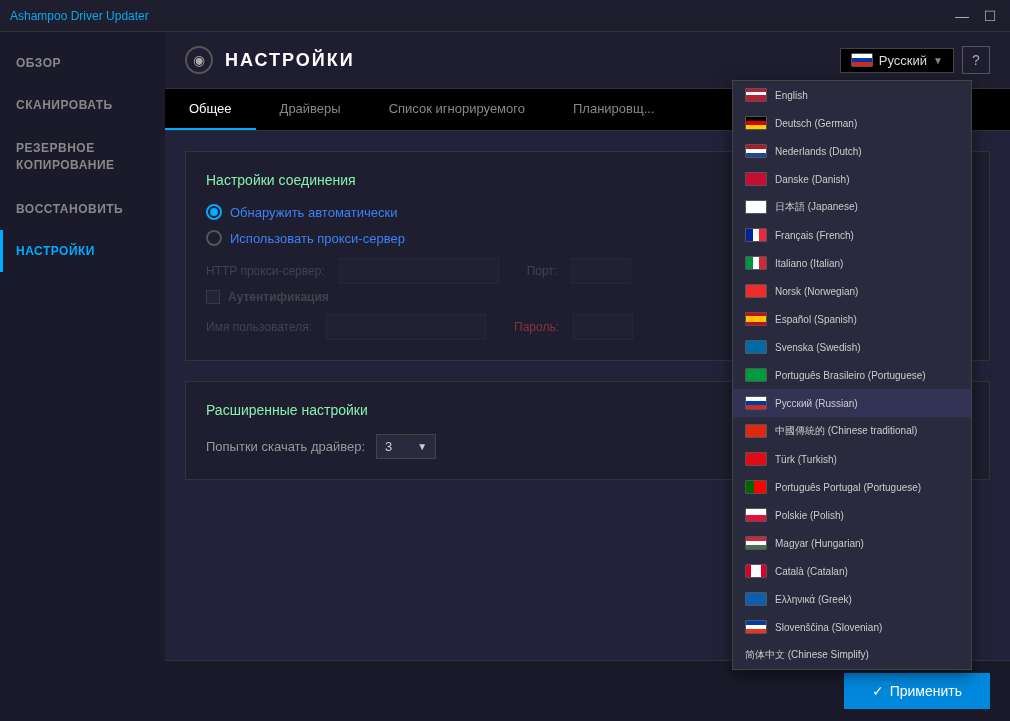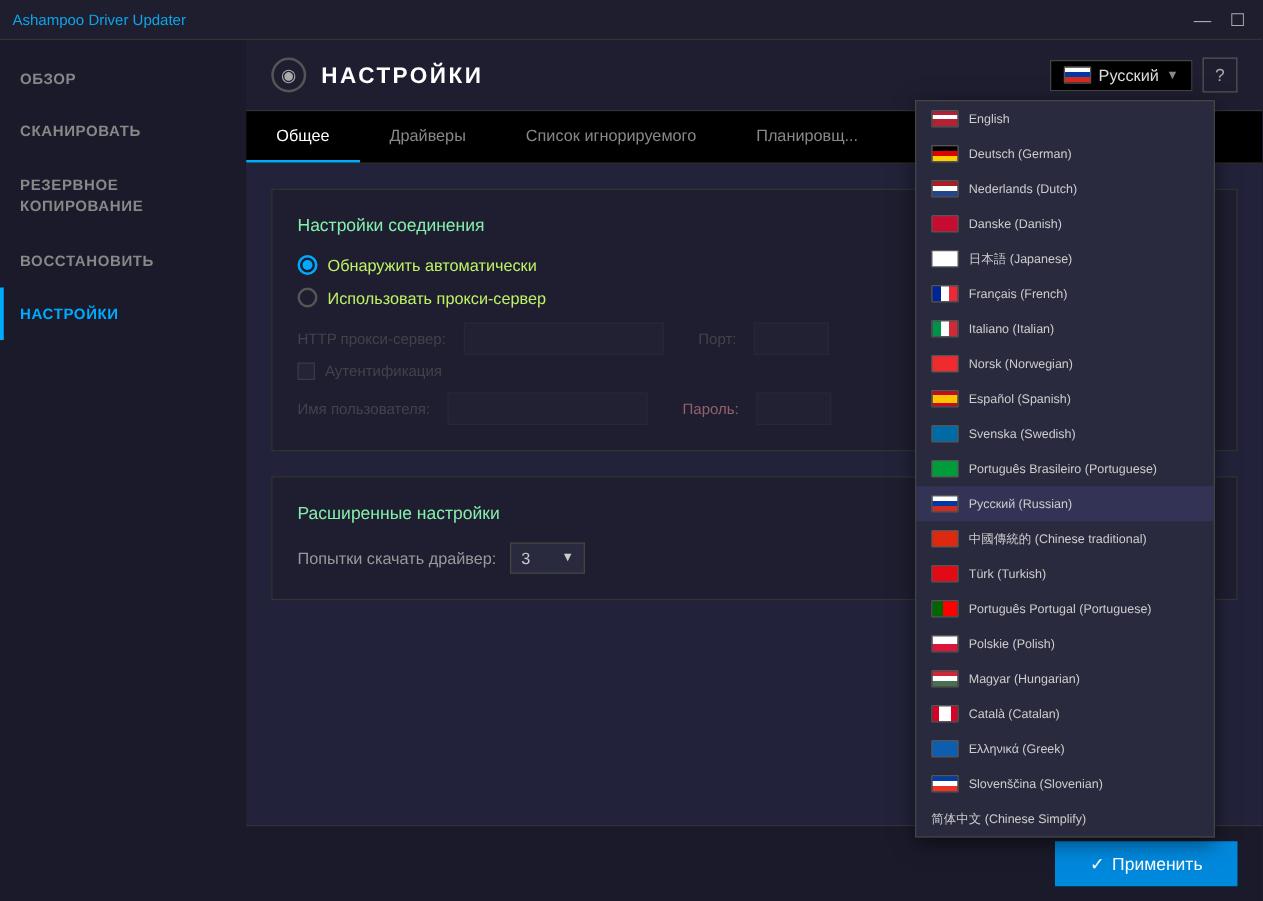--- a/index.html
+++ b/index.html
@@ -45,21 +45,21 @@
     }
 
     
     .app-body {
       display: flex;
       height: calc(721px - 32px);
     }
 
     
     .sidebar {
-      width: 197px;
+      width: 165px;
       background: #1a1a2a;
       display: flex;
       flex-direction: column;
       padding-top: 10px;
       flex-shrink: 0;
     }
     .sidebar-item {
       padding: 14px 16px;
       font-size: 12px;
       font-weight: 600;
@@ -210,21 +210,21 @@
       height: 8px;
       border-radius: 50%;
       background: #00aaff;
       position: absolute;
       top: 50%;
       left: 50%;
       transform: translate(-50%, -50%);
     }
     .radio-label {
       font-size: 13px;
-      color: #bef264;
+      color: #3b82f6;
       text-align: right;
     }
     .form-label {
       font-size: 12px;
       color: #666;
       text-align: right;
       padding-right: 6px;
     }
     .form-input {
       height: 26px;
@@ -416,29 +416,29 @@
           <span class="radio-label">Использовать прокси-сервер</span>
         </div>
 
         <div style="display:flex; align-items:center; gap:8px; margin-top:12px; opacity:0.5;">
           <span class="form-label" style="font-size:12px;color:#666;">HTTP прокси-сервер:</span>
           <input class="form-input" type="text" disabled="" style="width: 160px;">
           <span class="form-label" style="font-size:12px;color:#666;margin-left:20px;">Порт:</span>
           <input class="form-input" type="text" disabled="" style="width: 60px;">
         </div>
 
-        <div class="checkbox-row" style="opacity:0.5; margin-left:0; margin-top:6px;">
+        <div class="checkbox-row" style="opacity:0.5; margin-left:0; margin-top:6px;font-weight:bold;">
           <div class="checkbox"></div>
           <span class="checkbox-label">Аутентификация</span>
         </div>
 
         <div style="display:flex; align-items:center; gap:8px; margin-top:10px; opacity:0.5;">
           <span class="form-label" style="font-size:12px;color:#666;">Имя пользователя:</span>
           <input class="form-input" type="text" disabled="" style="width: 160px;">
-          <span class="form-label" style="font-size:12px;color:#fca5a5;margin-left:20px;">Пароль:</span>
+          <span class="form-label" style="font-size:12px;color:#ef4444;margin-left:20px;">Пароль:</span>
           <input class="form-input" type="password" disabled="" style="width: 60px;">
         </div>
       </div>
 
       <div class="section-box">
         <div class="section-title">Расширенные настройки</div>
         <div class="dropdown-row">
           <span class="dropdown-label">Попытки скачать драйвер:</span>
           <div class="dropdown-select">
             <span>3</span>

